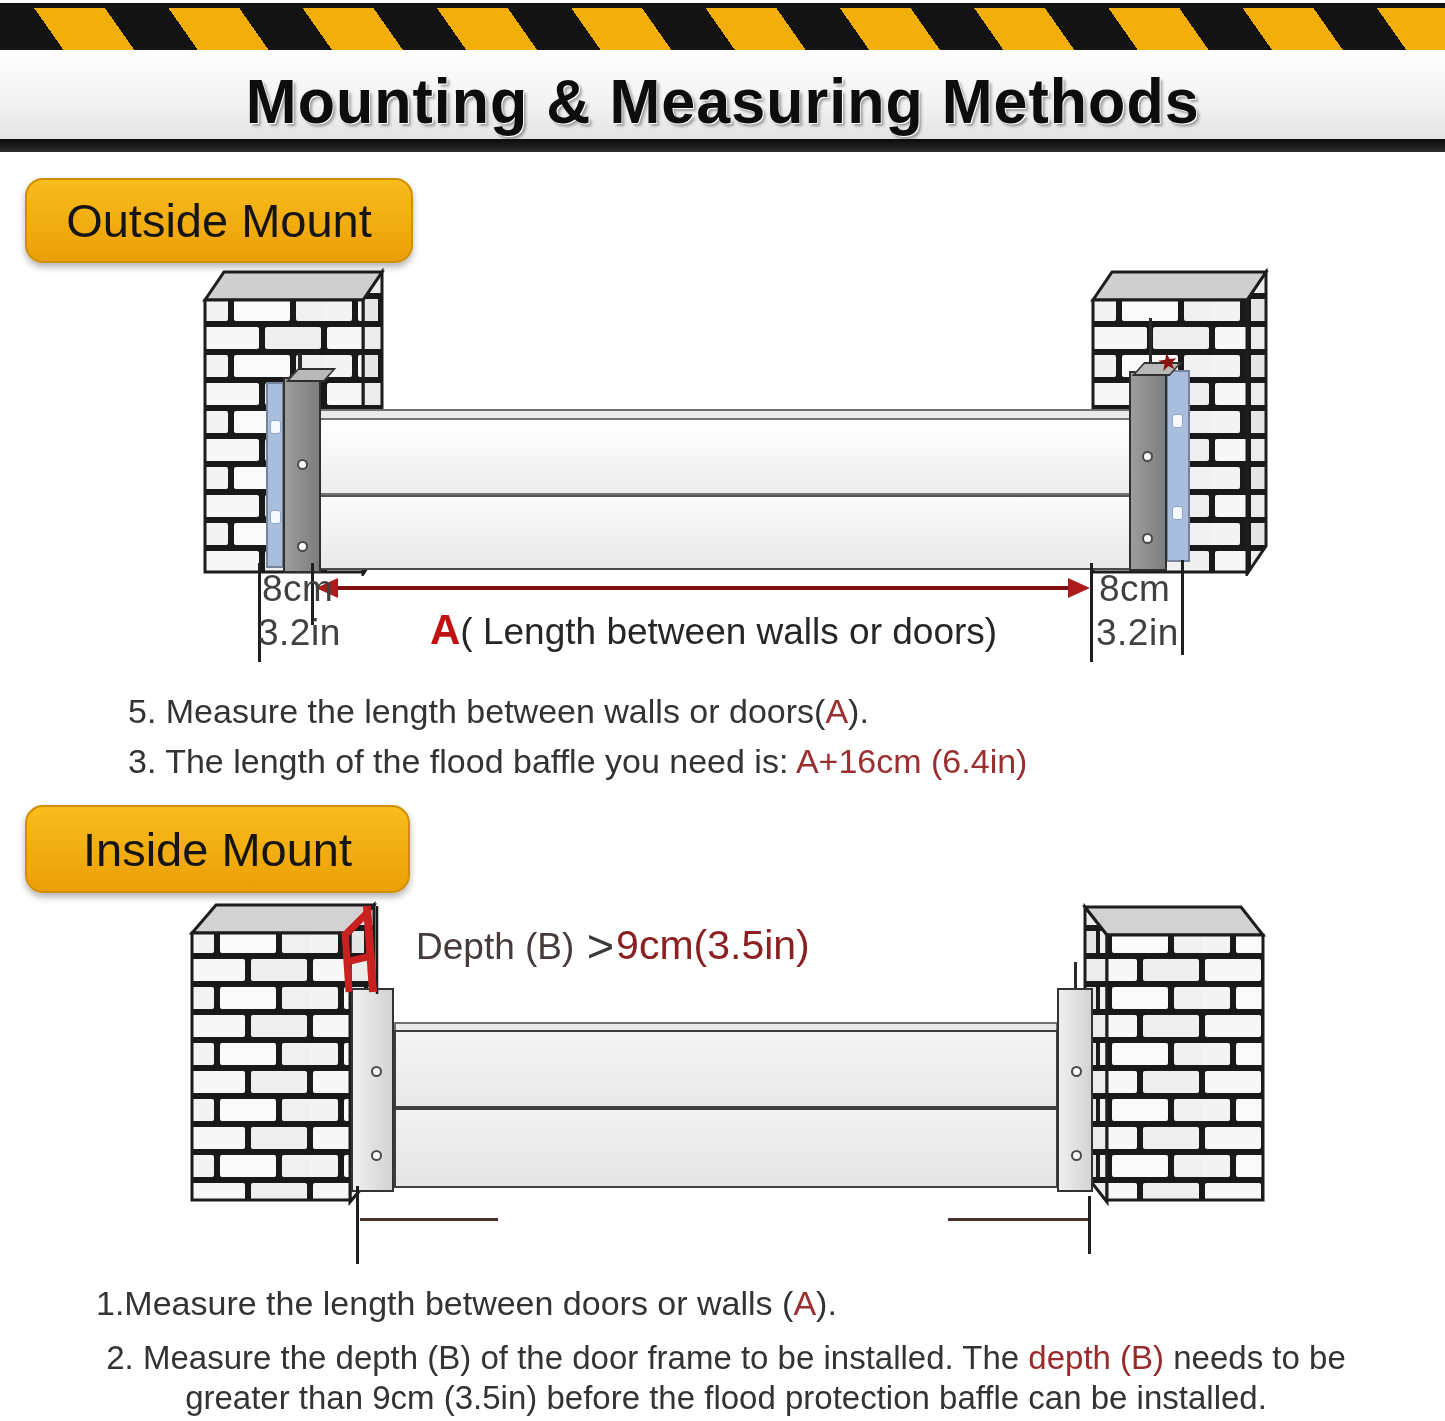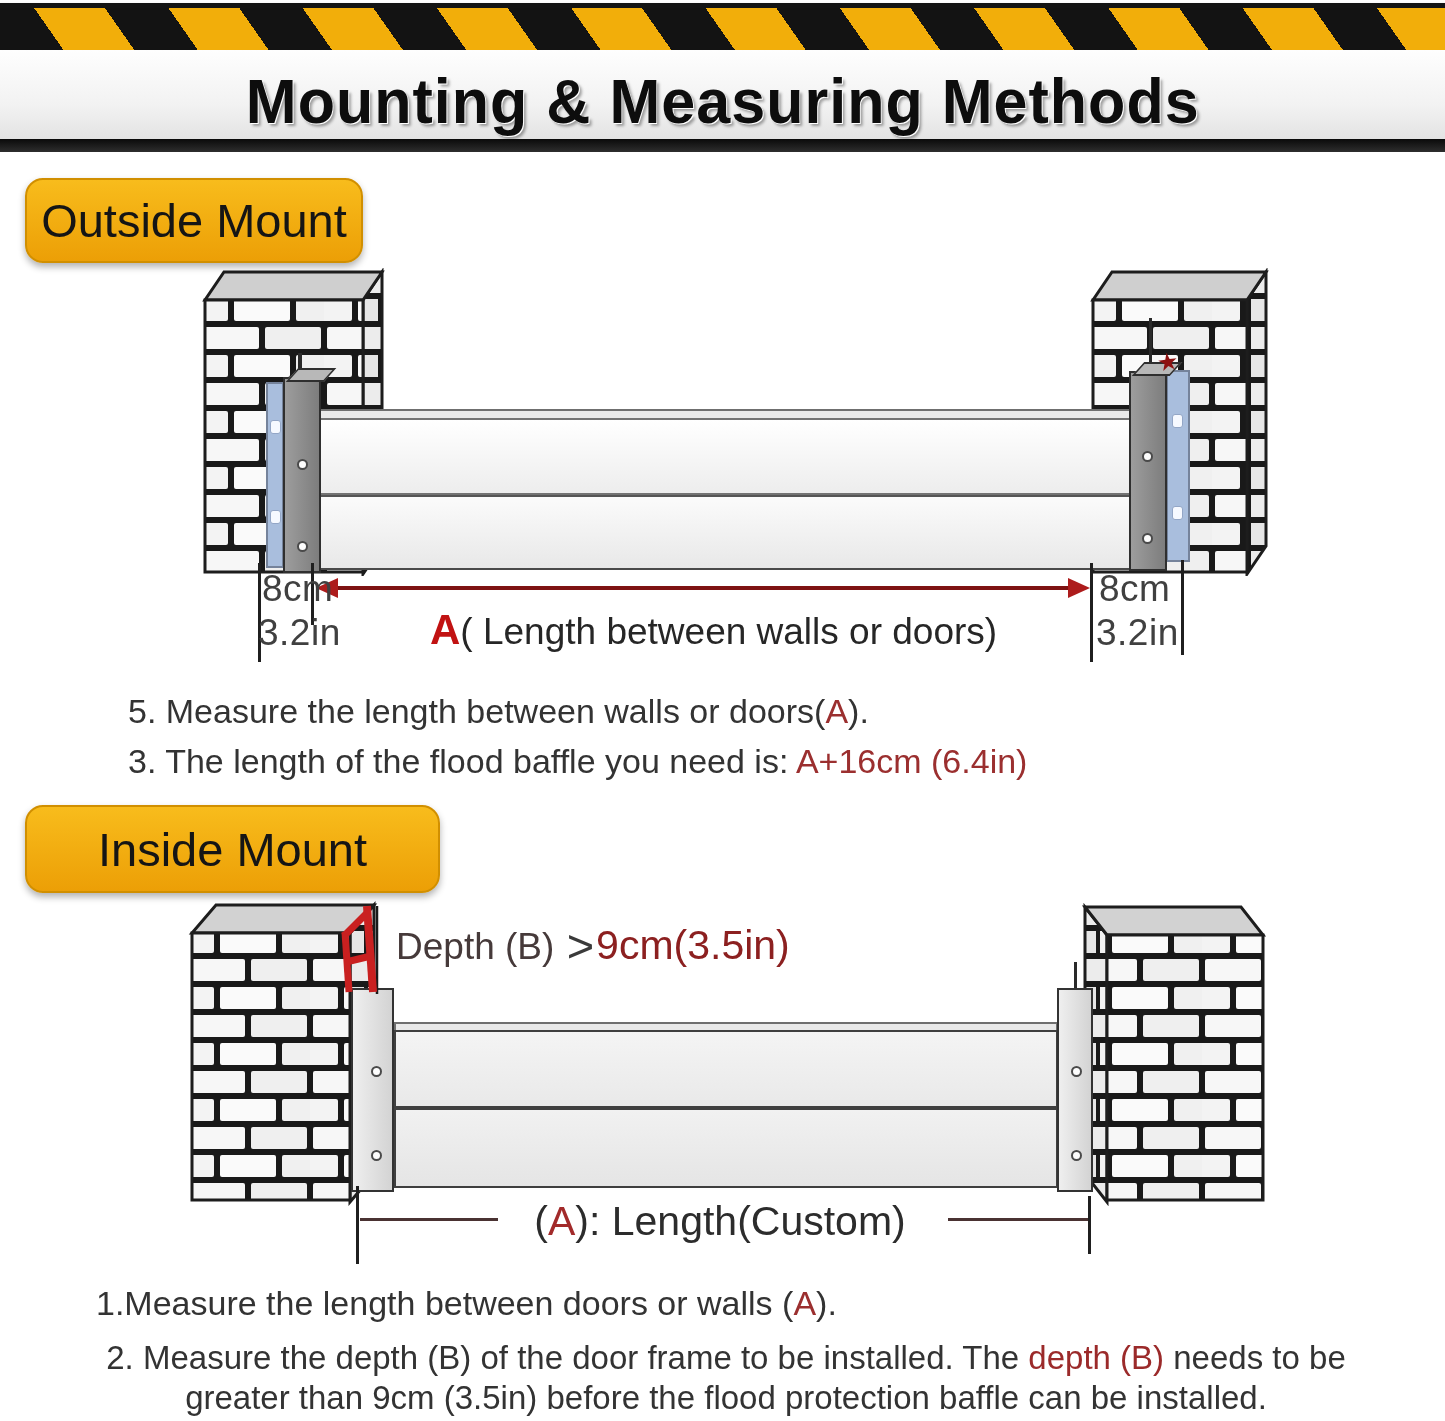--- a/index.html
+++ b/index.html
@@ -20,22 +20,22 @@
         text-shadow:1px 1px 0 #ffffff,3px 3px 3px rgba(0,0,0,.35);}
   .black-bar{position:absolute;left:0;top:139px;right:0;height:13px;
         background:linear-gradient(180deg,#0a0a0a,#2e2e2e);}
 
   
   .badge{position:absolute;display:flex;align-items:center;justify-content:center;
         background:linear-gradient(180deg,#f8bc1c,#ec9f06);
         border:2px solid #d18f00;border-radius:18px;
         box-shadow:0 4px 7px rgba(0,0,0,.3);
         font-size:47px;color:#151515;}
-  .badge.outside{left:25px;top:178px;width:338px;height:85px;}
-  .badge.inside{left:25px;top:805px;width:415px;height:88px;}
+  .badge.outside{left:25px;top:178px;width:388px;height:85px;}
+  .badge.inside{left:25px;top:805px;width:385px;height:88px;}
 
   
   .pillar{position:absolute;z-index:1;}
   .blue-strip{position:absolute;z-index:2;background:#a9bedd;border:2px solid #75839b;}
   .blue-mark{position:absolute;width:11px;height:14px;background:#f6f9ff;border:1px solid #93a6c6;border-radius:3px;left:2px;}
   .och{position:absolute;z-index:4;background:linear-gradient(90deg,#9d9d9d,#7d7d7d);border:2px solid #2f2f2f;}
   .och::before{content:"";position:absolute;top:-11px;left:7px;width:100%;height:10px;
         background:#b8b8b8;border:2px solid #2f2f2f;transform:skewX(-42deg);}
   .ich{position:absolute;z-index:4;background:linear-gradient(90deg,#efefef,#d3d3d3);border:2px solid #333;}
   .hole{position:absolute;width:11px;height:11px;border-radius:50%;background:#fdfdfd;border:2px solid #4a4a4a;}
@@ -50,21 +50,21 @@
   .dimseg{position:absolute;z-index:6;height:3px;background:#4a3232;}
   .ah{position:absolute;z-index:6;width:0;height:0;border-top:10px solid transparent;border-bottom:10px solid transparent;}
   .ah.left{border-right:22px solid #ad1c1c;}
   .ah.right{border-left:22px solid #ad1c1c;}
   .dim-label{position:absolute;z-index:6;font-size:37px;color:#404040;letter-spacing:0.5px;}
   .center-label{position:absolute;z-index:6;text-align:left;font-size:37px;color:#262626;}
   .center-label .red-a{color:#c11212;font-weight:bold;font-size:42px;}
   .inside-dim-label{position:absolute;z-index:6;text-align:center;font-size:41px;color:#2c2c2c;}
   .inside-dim-label .red-a{color:#a22a2a;}
 
-  .depth-label{position:absolute;z-index:6;font-size:37px;color:#463a3a;white-space:nowrap;}
+  .depth-label{position:absolute;z-index:6;font-size:37px;color:#463a3a;white-space:nowrap;margin-left:20px;}
   .depth-label .gt{font-size:47px;color:#3a3a3a;vertical-align:-3px;padding:0 2px;}
   .depth-label .val{font-size:41px;color:#8c2020;}
 
   .star{position:absolute;z-index:5;font-size:24px;color:#8e1111;transform:rotate(-8deg);}
 
   
   .step{position:absolute;z-index:6;font-size:34px;color:#333;white-space:nowrap;}
   .step .red{color:#9b2f2f;}
   .step-par{position:absolute;z-index:6;font-size:33px;line-height:40px;color:#333;text-align:center;}
   .step-par .red{color:#9b2a2a;}
@@ -252,23 +252,20 @@
   </div>
   <div class="ich" style="left:1057px;top:988px;width:36px;height:204px;">
     <div class="hole" style="left:12px;top:76px;"></div>
     <div class="hole" style="left:12px;top:160px;"></div>
   </div>
 
   <div class="vtick" style="left:356px;top:1186px;height:78px;"></div>
   <div class="vtick" style="left:1088px;top:1196px;height:58px;"></div>
   <div class="dimseg" style="left:360px;top:1218px;width:138px;"></div>
   <div class="dimseg" style="left:948px;top:1218px;width:140px;"></div>
-  <div class="inside-dim-label" style="left:440px;top:1198px;width:560px;">
-    <span>(</span><span class="red-a">A</span><span>): Length(Custom)</span>
-  </div>
 
   <div class="step" style="left:96px;top:1284px;">
     <span>1.Measure the length between doors or walls (</span><span class="red">A</span><span>).</span>
   </div>
   <div class="step-par" style="left:86px;top:1338px;width:1280px;">
     <span>2. Measure the depth (B) of the door frame to be installed. The </span><span class="red">depth (B)</span><span> needs to be greater than 9cm (3.5in) before the flood protection baffle can be installed.</span>
   </div>
 
 </div>
 

